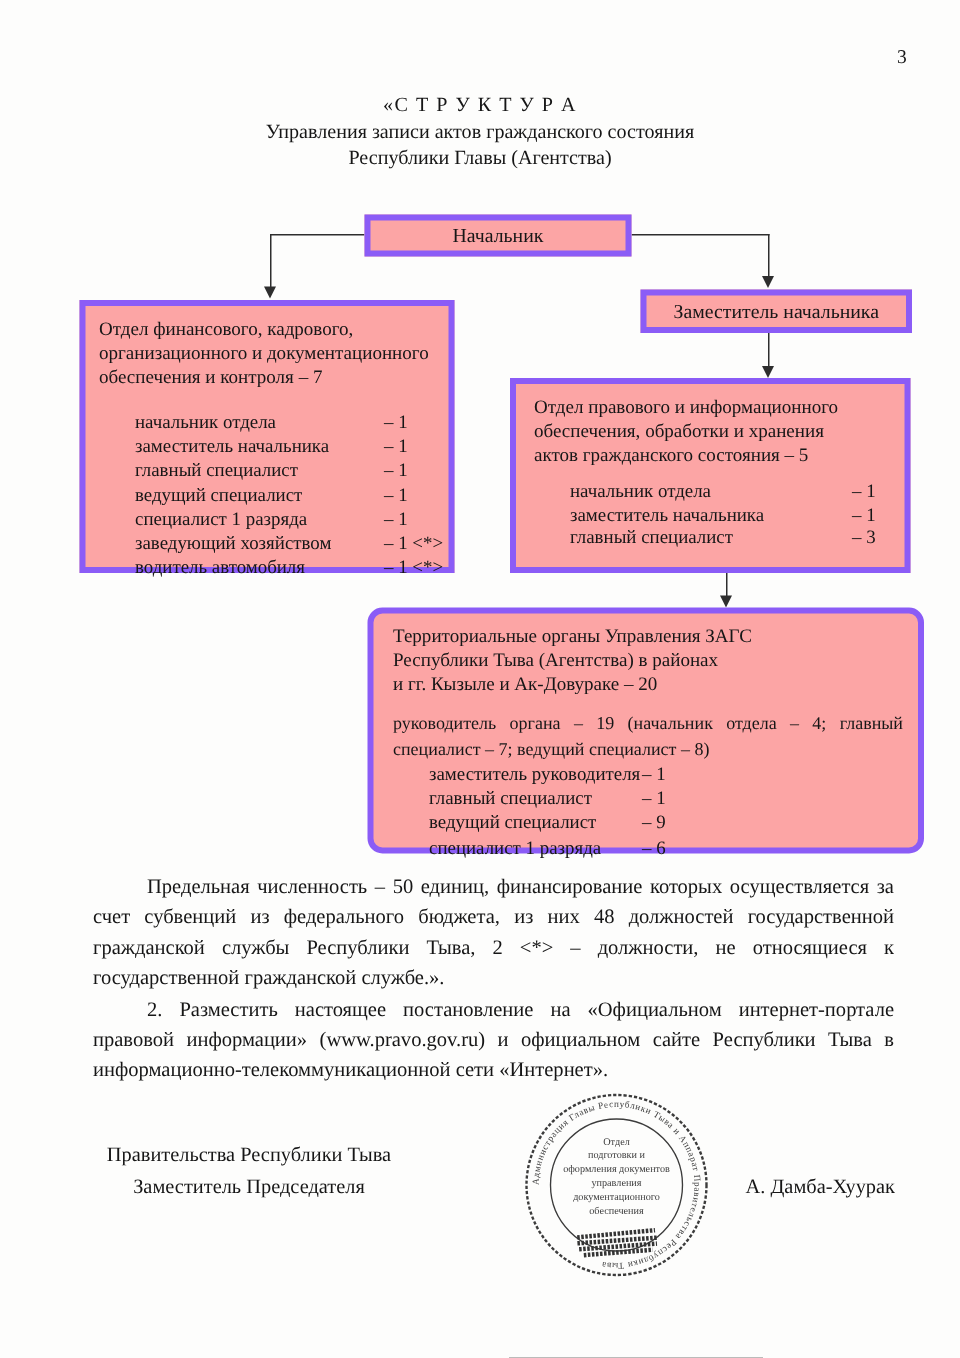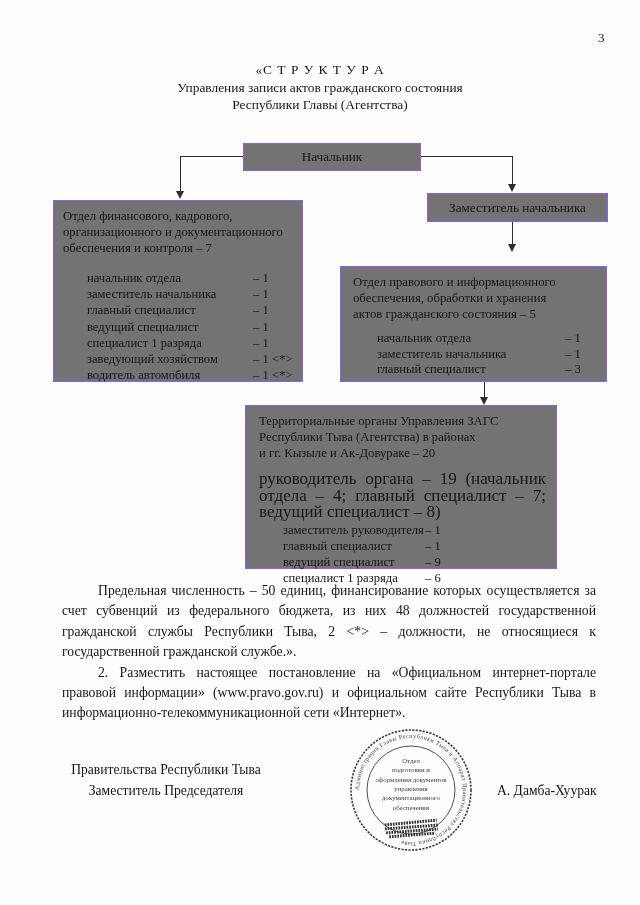--- a/index.html
+++ b/index.html
@@ -6,40 +6,40 @@
   .page{
     position:relative;width:640px;height:905px;background:#fdfdfc;
     font-family:"Liberation Serif","DejaVu Serif",serif;color:#161616;
     overflow:hidden;margin:0 auto;
   }
   .abs{position:absolute;}
   .page-number{top:30px;left:598px;font-size:13px;}
   .title-block{top:61px;left:15px;width:610px;text-align:center;font-size:13.4px;line-height:17.5px;}
   .title-line1{letter-spacing:1px;}
   
-  .node{position:absolute;border:1px solid #8b5cf6;background:#737373;box-sizing:border-box;}
+  .node{position:absolute;border:4px solid #8b5cf6;background:#fca5a5;box-sizing:border-box;}
   .node-center{display:flex;align-items:center;justify-content:center;font-size:13.2px;}
   .box-head{left:243px;top:143px;width:178px;height:28px;}
   .box-deputy{left:427px;top:193px;width:181px;height:29px;}
   .box-finance{left:53px;top:200px;width:250px;height:182px;padding:7px 8px 0 9px;}
-  .box-legal{left:340px;top:266px;width:267px;height:116px;padding:7px 8px 0 12px;}
-  .box-terr{left:245px;top:405px;width:312px;height:164px;padding:7px 10px 0 13px;}
+  .box-legal{left:340px;top:252px;width:267px;height:130px;padding:7px 8px 0 12px;}
+  .box-terr{left:245px;top:405px;width:371px;height:164px;padding:7px 10px 0 13px;border-radius:10px;}
   .box-title{font-size:12.7px;line-height:16px;}
   .box-finance .box-title,.box-legal .box-title,.box-terr .box-title{margin-bottom:0;}
   .staff-list{font-size:12.6px;line-height:16.2px;}
   .box-finance .staff-list{margin-top:14px;}
   .box-legal .staff-list{margin-top:9px;}
   .box-legal .staff-list .staff-row{line-height:15.5px;}
   .box-terr .staff-list{margin-top:0;}
   .staff-row{display:flex;white-space:nowrap;}
   .staff-label{display:inline-block;margin-left:24px;}
   .box-finance .staff-label{min-width:166px;}
   .box-legal .staff-label{min-width:188px;}
   .box-terr .staff-label{min-width:142px;}
-  .terr-lead{font-size:17px;line-height:16.5px;text-align:justify;margin:10px 0 1px 0;}
+  .terr-lead{font-size:12px;line-height:16.5px;text-align:justify;margin:10px 0 1px 0;}
   
   .cline{position:absolute;background:#2e2e2e;}
   .arrow-down{position:absolute;width:0;height:0;
     border-left:4px solid transparent;border-right:4px solid transparent;
     border-top:8px solid #2e2e2e;}
   
   .body-text{top:581px;left:62px;width:534px;font-size:13.7px;line-height:20.4px;text-align:justify;}
   .body-text p{margin:0;text-indent:36px;}
   
   .sig-position{top:760px;left:50px;width:232px;text-align:center;font-size:13.6px;line-height:20.8px;}

